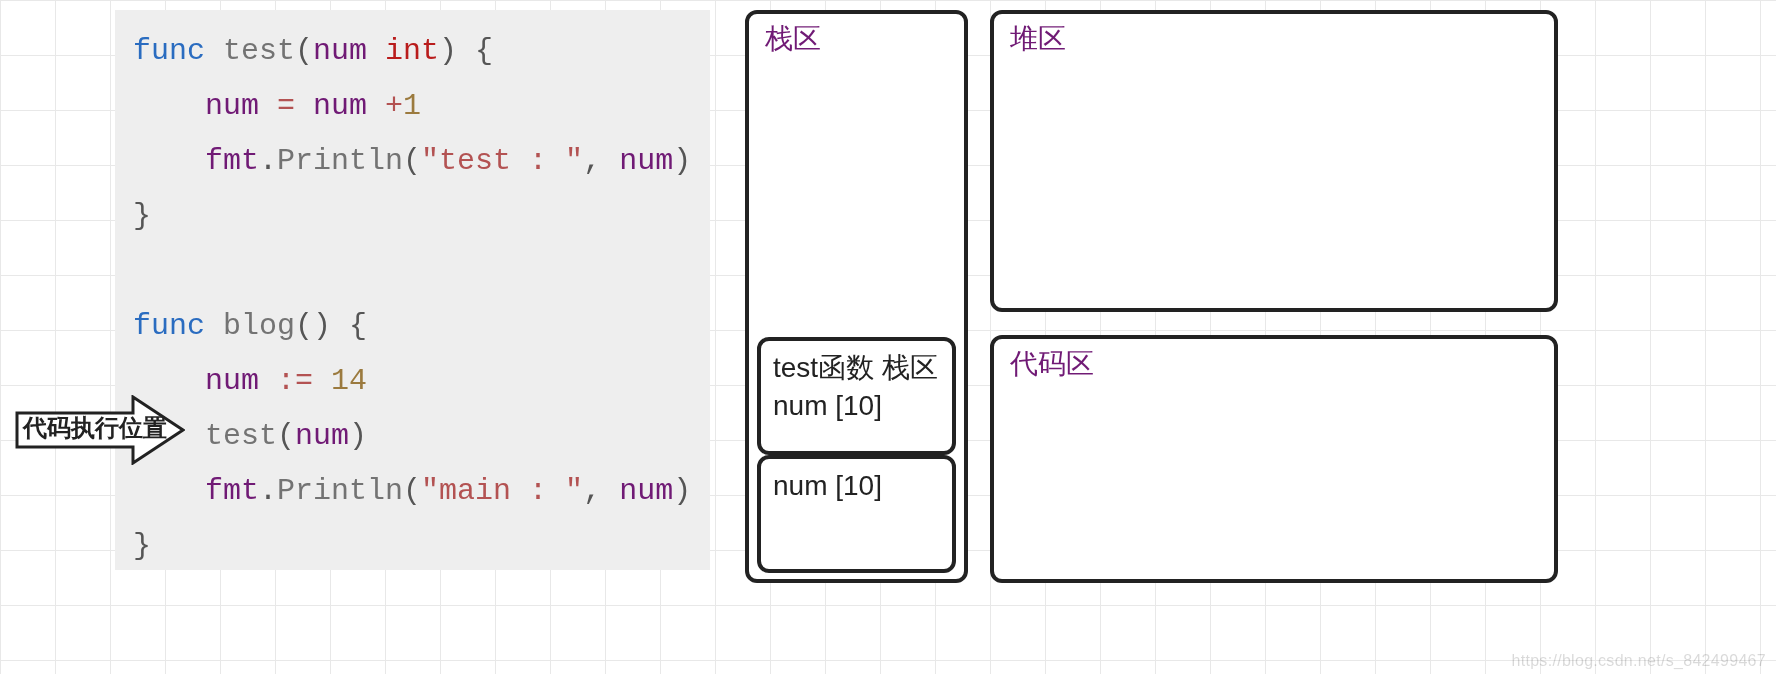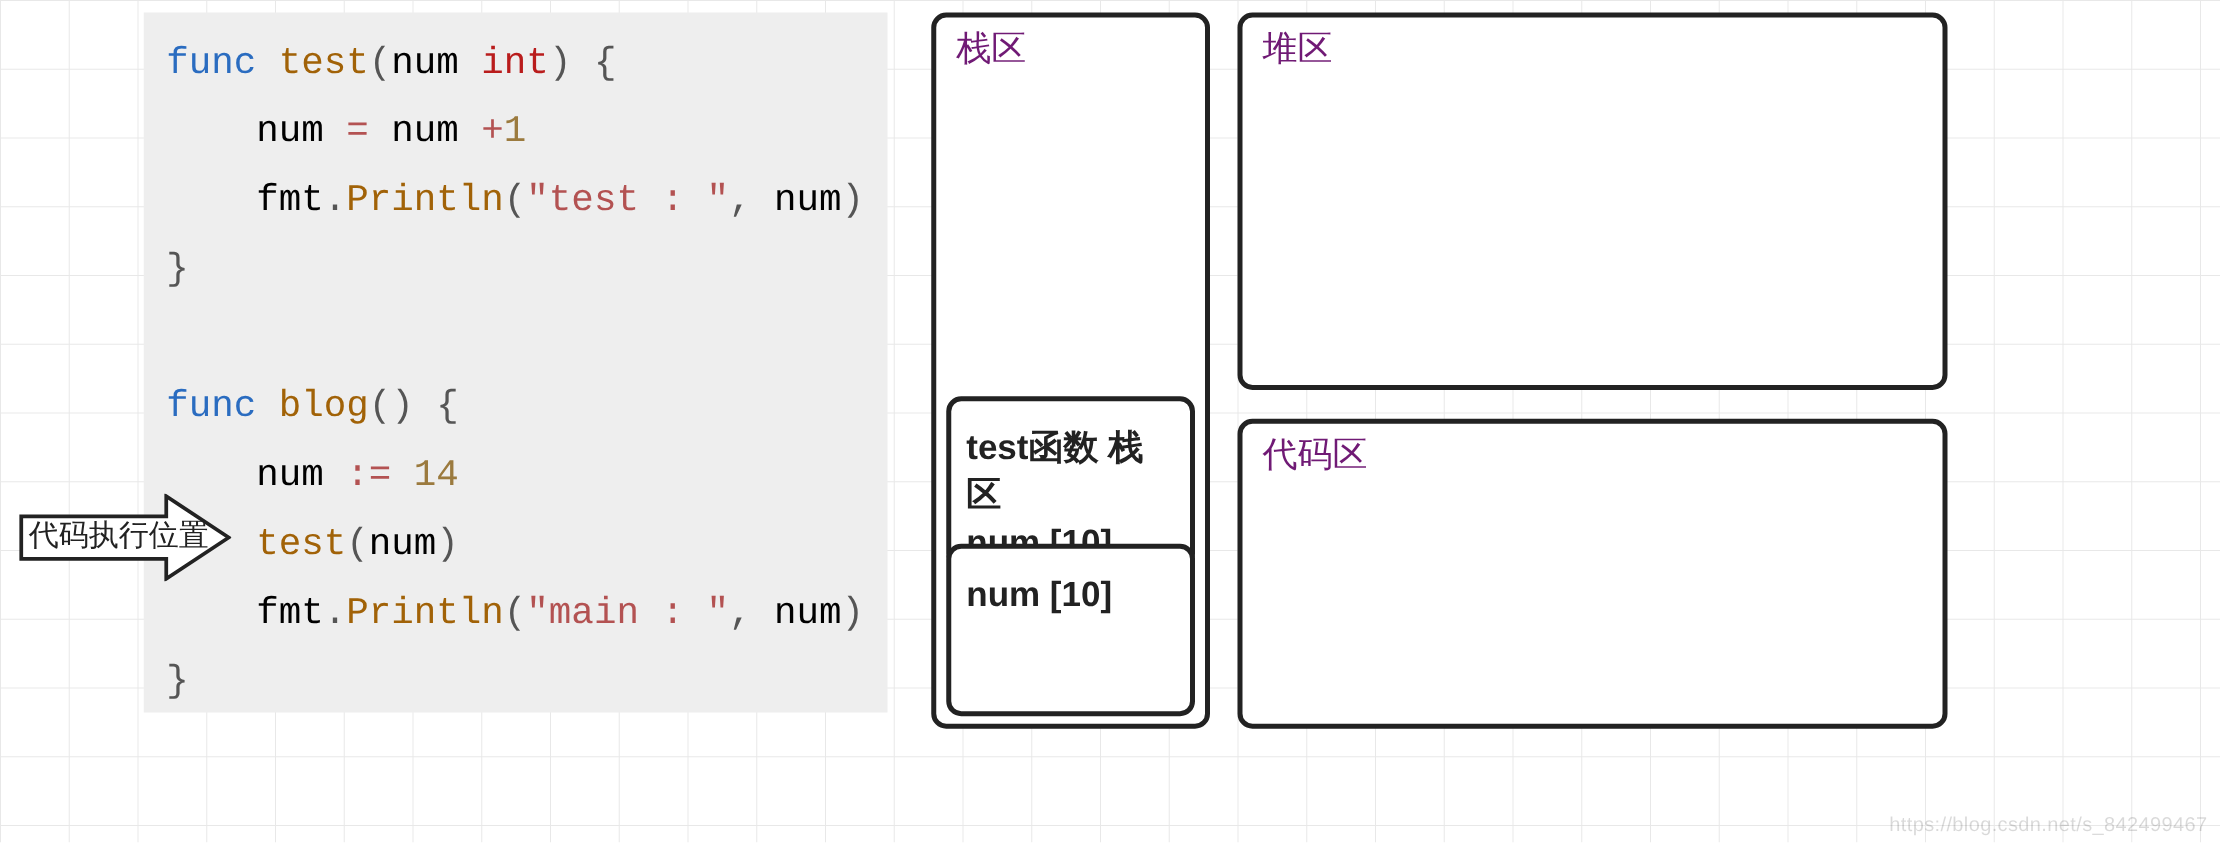--- a/index.html
+++ b/index.html
@@ -41,23 +41,23 @@
   pre.code {
     margin: 0;
     padding: 14px 18px;
     font-family: "Courier New", monospace;
     font-size: 30px;
     line-height: 55px;
     color: #555;
     white-space: pre;
   }
   .tok-kw   { color: #2a6cc0; }   
-  .tok-fn   { color: #a16207; }   
+  .tok-fn   { color: #737373; }   
   .tok-ty   { color: #b91c1c; }   
-  .tok-id   { color: #000000; }   
+  .tok-id   { color: #701a75; }   
   .tok-p    { color: #555; }      
   .tok-op   { color: #b35252; }   
   .tok-num  { color: #9b7a3e; }   
   .tok-str  { color: #b35252; }   
 
   
   .exec-arrow {
     position: absolute;
     left: 15px;
     top: 395px;
@@ -70,20 +70,21 @@
     width: 170px; height: 70px;
   }
   .exec-label {
     position: absolute;
     left: 23px;
     top: 412px;
     font-size: 24px;
     color: #222;
     white-space: nowrap;
     z-index: 2;
+    font-weight: bold;
   }
 
   
   .region {
     position: absolute;
     border: 4px solid #222;
     border-radius: 12px;
     background: #fff;
   }
   .region-title {
@@ -94,26 +95,25 @@
     color: #701a75;
   }
 
   
   .frame {
     position: absolute;
     left: 8px;
     right: 8px;
     border: 4px solid #222;
     border-radius: 12px;
-    padding: 18px 12px;
+    padding: 8px 12px;
     font-size: 28px;
     color: #222;
     line-height: 1.35;
     background: #fff;
-    font-weight: bold;
   }
 
   
   .watermark {
     position: absolute;
     right: 10px;
     bottom: 4px;
     font-size: 16px;
     color: rgba(0,0,0,0.15);
     letter-spacing: 0.3px;

